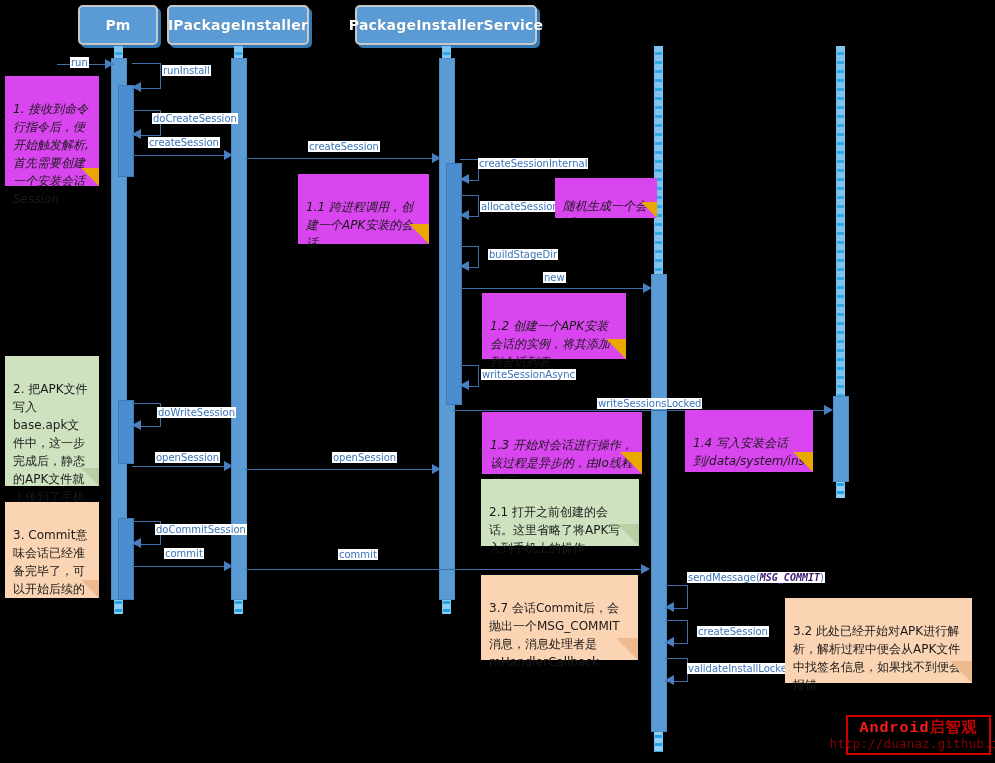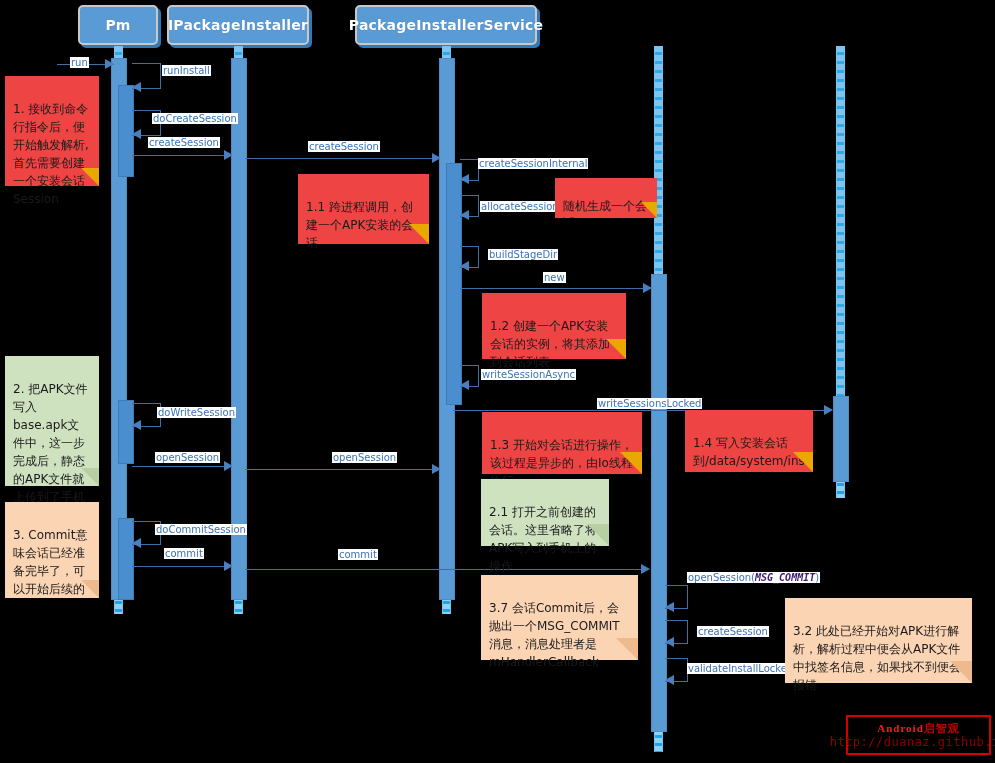--- a/index.html
+++ b/index.html
@@ -68,39 +68,39 @@
     color:#3b1a73;font-style:italic;font-weight:bold;
     font-family:"DejaVu Sans Mono","Liberation Mono",monospace;
   }
 
   
   .note{
     position:absolute;box-sizing:border-box;
     font-size:12px;line-height:18px;color:#1a1a1a;
     padding:6px 8px 4px 8px;white-space:pre-line;
   }
-  .note.yellow{background:#ef4444;}
+  .note.yellow{background:#d946ef;font-style:italic;}
   .note.green{background:#cfe2c0;}
   .note.peach{background:#fbd4b4;}
   .note .fold-tl{
     position:absolute;right:0;bottom:0;width:0;height:0;
     border-left:26px solid transparent;border-top:26px solid #e8a800;
   }
   .note.clip{overflow:hidden;}
 
   
   .watermark{
     position:absolute;box-sizing:border-box;
     border:2px solid #d40000;background:#000;
     display:flex;flex-direction:column;align-items:center;justify-content:center;
     line-height:1;
   }
   .wm-main{
-    font-size:11px;font-weight:bold;color:#ff1a1a;letter-spacing:1px;
-    font-family:Liberation Serif, serif;
+    font-size:15px;font-weight:bold;color:#ff1a1a;letter-spacing:1px;
+    font-family:Liberation Mono, monospace;
   }
   .wm-main .cn{color:#c40000;}
   .wm-sub{
     font-size:12px;color:#8c0000;margin-top:2px;letter-spacing:.5px;
     font-family:"DejaVu Sans Mono","Liberation Mono",monospace;
   }
 </style>
 </head>
 <body>
 
@@ -217,21 +217,21 @@
   <div class="arrowhead right" style="left:224px;top:561px;"></div>
   <div class="msglabel" style="left:164px;top:548px;">commit</div>
 
   <div class="msgline" style="left:245px;top:569px;width:400px;"></div>
   <div class="arrowhead right" style="left:641px;top:564px;"></div>
   <div class="msglabel" style="left:338px;top:549px;">commit</div>
 
   <div class="selfcall" style="left:665px;top:585px;width:22px;height:22px;"></div>
   <div class="arrowhead left" style="left:665px;top:602px;"></div>
   <div class="msglabel" style="left:687px;top:572px;">
-    <span>openSession(</span><span class="mono">MSG_COMMIT</span><span>)</span>
+    <span>sendMessage(</span><span class="mono">MSG_COMMIT</span><span>)</span>
   </div>
 
   <div class="selfcall" style="left:665px;top:620px;width:22px;height:22px;"></div>
   <div class="arrowhead left" style="left:665px;top:637px;"></div>
   <div class="msglabel" style="left:697px;top:626px;">createSession</div>
 
   <div class="selfcall" style="left:665px;top:658px;width:22px;height:22px;"></div>
   <div class="arrowhead left" style="left:665px;top:675px;"></div>
   <div class="msglabel" style="left:687px;top:663px;">validateInstallLocked</div>
 
@@ -264,21 +264,21 @@
   <div class="note yellow clip" style="left:685px;top:410px;width:128px;height:62px;">
     <span>1.4 写入安装会话到/data/system/install_sessions.xml文件</span>
     <span class="fold-tl" style="border-left-width:20px;border-top-width:20px;border-top-color:#e8a800;"></span>
   </div>
 
   <div class="note green" style="left:5px;top:356px;width:94px;height:130px;">
     <span>2. 把APK文件写入base.apk文件中，这一步完成后，静态的APK文件就上传到了手机上</span>
     <span class="fold-tl" style="border-left-width:18px;border-top-width:18px;border-top-color:#b7cfa3;"></span>
   </div>
 
-  <div class="note green" style="left:481px;top:479px;width:128px;height:67px;">
+  <div class="note green" style="left:481px;top:479px;width:158px;height:67px;">
     <span>2.1 打开之前创建的会话。这里省略了将APK写入到手机上的操作</span>
     <span class="fold-tl" style="border-left-width:22px;border-top-width:22px;border-top-color:#b7cfa3;"></span>
   </div>
 
   <div class="note peach clip" style="left:5px;top:502px;width:94px;height:96px;">
     <span>3. Commit意味会话已经准备完毕了，可以开始后续的APK解析操作</span>
     <span class="fold-tl" style="border-left-width:18px;border-top-width:18px;border-top-color:#efb98e;"></span>
   </div>
 
   <div class="note peach" style="left:481px;top:575px;width:157px;height:85px;">

